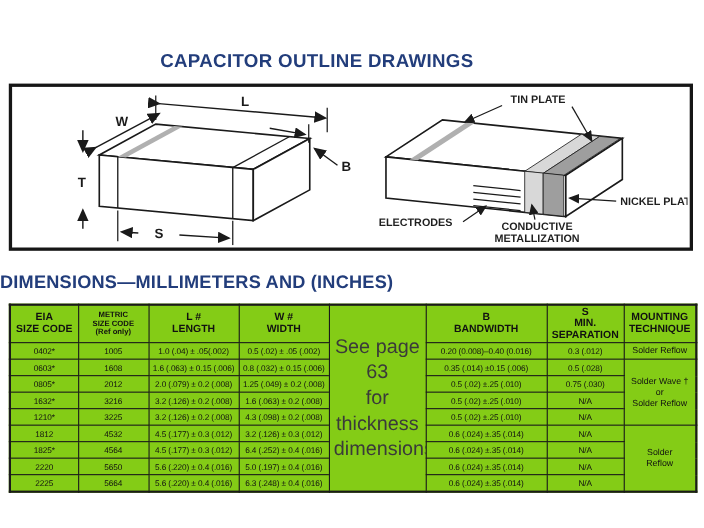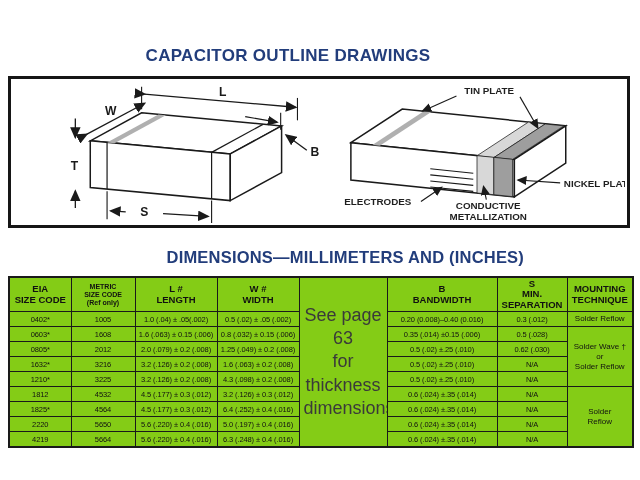--- a/index.html
+++ b/index.html
@@ -11,21 +11,21 @@
     position:absolute;left:0;top:46px;width:576px;text-align:center;
     font-size:17px;font-weight:bold;letter-spacing:.3px;color:#223d7b;margin:0;
   }
   .panel{
     position:absolute;left:8px;top:76px;width:616px;height:146px;
     border:3px solid #161616;background:#ffffff;
   }
   .drawing-left{position:absolute;left:42px;top:4px;}
   .drawing-right{position:absolute;left:318px;top:2px;}
   .sub-title{
-    position:absolute;left:0;top:248px;width:524px;text-align:right;
+    position:absolute;left:0;top:248px;width:524px;text-align:left;
     font-size:16.5px;font-weight:bold;letter-spacing:.2px;color:#223d7b;margin:0;
   }
   .tbl-wrap{position:absolute;left:8px;top:276px;width:624px;}
   table{border-collapse:collapse;table-layout:fixed;width:624px;background:#84cc16;}
   td{border:1px solid #1a1a1a;text-align:center;vertical-align:middle;overflow:hidden;}
   table{border:2px solid #1a1a1a;}
   td.h{font-size:9.5px;font-weight:bold;line-height:1.1;height:26px;padding:1px 0;}
   td.h-small{font-size:7px;}
   td.c{font-size:7.5px;letter-spacing:-0.1px;line-height:1;height:14px;white-space:nowrap;padding:0 1px;}
   td.mount{font-size:8px;font-weight:400;line-height:1.25;padding:0 1px;}
@@ -166,21 +166,21 @@
             <td class="c">0.35 (.014) ±0.15 (.006)</td>
             <td class="c">0.5 (.028)</td>
             <td class="mount" rowspan="4">Solder Wave †<br>or<br>Solder Reflow</td>
           </tr>
           <tr>
             <td class="c">0805*</td>
             <td class="c">2012</td>
             <td class="c">2.0 (.079) ± 0.2 (.008)</td>
             <td class="c">1.25 (.049) ± 0.2 (.008)</td>
             <td class="c">0.5 (.02) ±.25 (.010)</td>
-            <td class="c">0.62 (.030)</td>
+            <td class="c">0.75 (.030)</td>
           </tr>
           <tr>
             <td class="c">1632*</td>
             <td class="c">3216</td>
             <td class="c">3.2 (.126) ± 0.2 (.008)</td>
             <td class="c">1.6 (.063) ± 0.2 (.008)</td>
             <td class="c">0.5 (.02) ±.25 (.010)</td>
             <td class="c">N/A</td>
           </tr>
           <tr>
@@ -210,21 +210,21 @@
           </tr>
           <tr>
             <td class="c">2220</td>
             <td class="c">5650</td>
             <td class="c">5.6 (.220) ± 0.4 (.016)</td>
             <td class="c">5.0 (.197) ± 0.4 (.016)</td>
             <td class="c">0.6 (.024) ±.35 (.014)</td>
             <td class="c">N/A</td>
           </tr>
           <tr>
-            <td class="c">4219</td>
+            <td class="c">2225</td>
             <td class="c">5664</td>
             <td class="c">5.6 (.220) ± 0.4 (.016)</td>
             <td class="c">6.3 (.248) ± 0.4 (.016)</td>
             <td class="c">0.6 (.024) ±.35 (.014)</td>
             <td class="c">N/A</td>
           </tr>
         </tbody>
     </table>
   </div>
 

